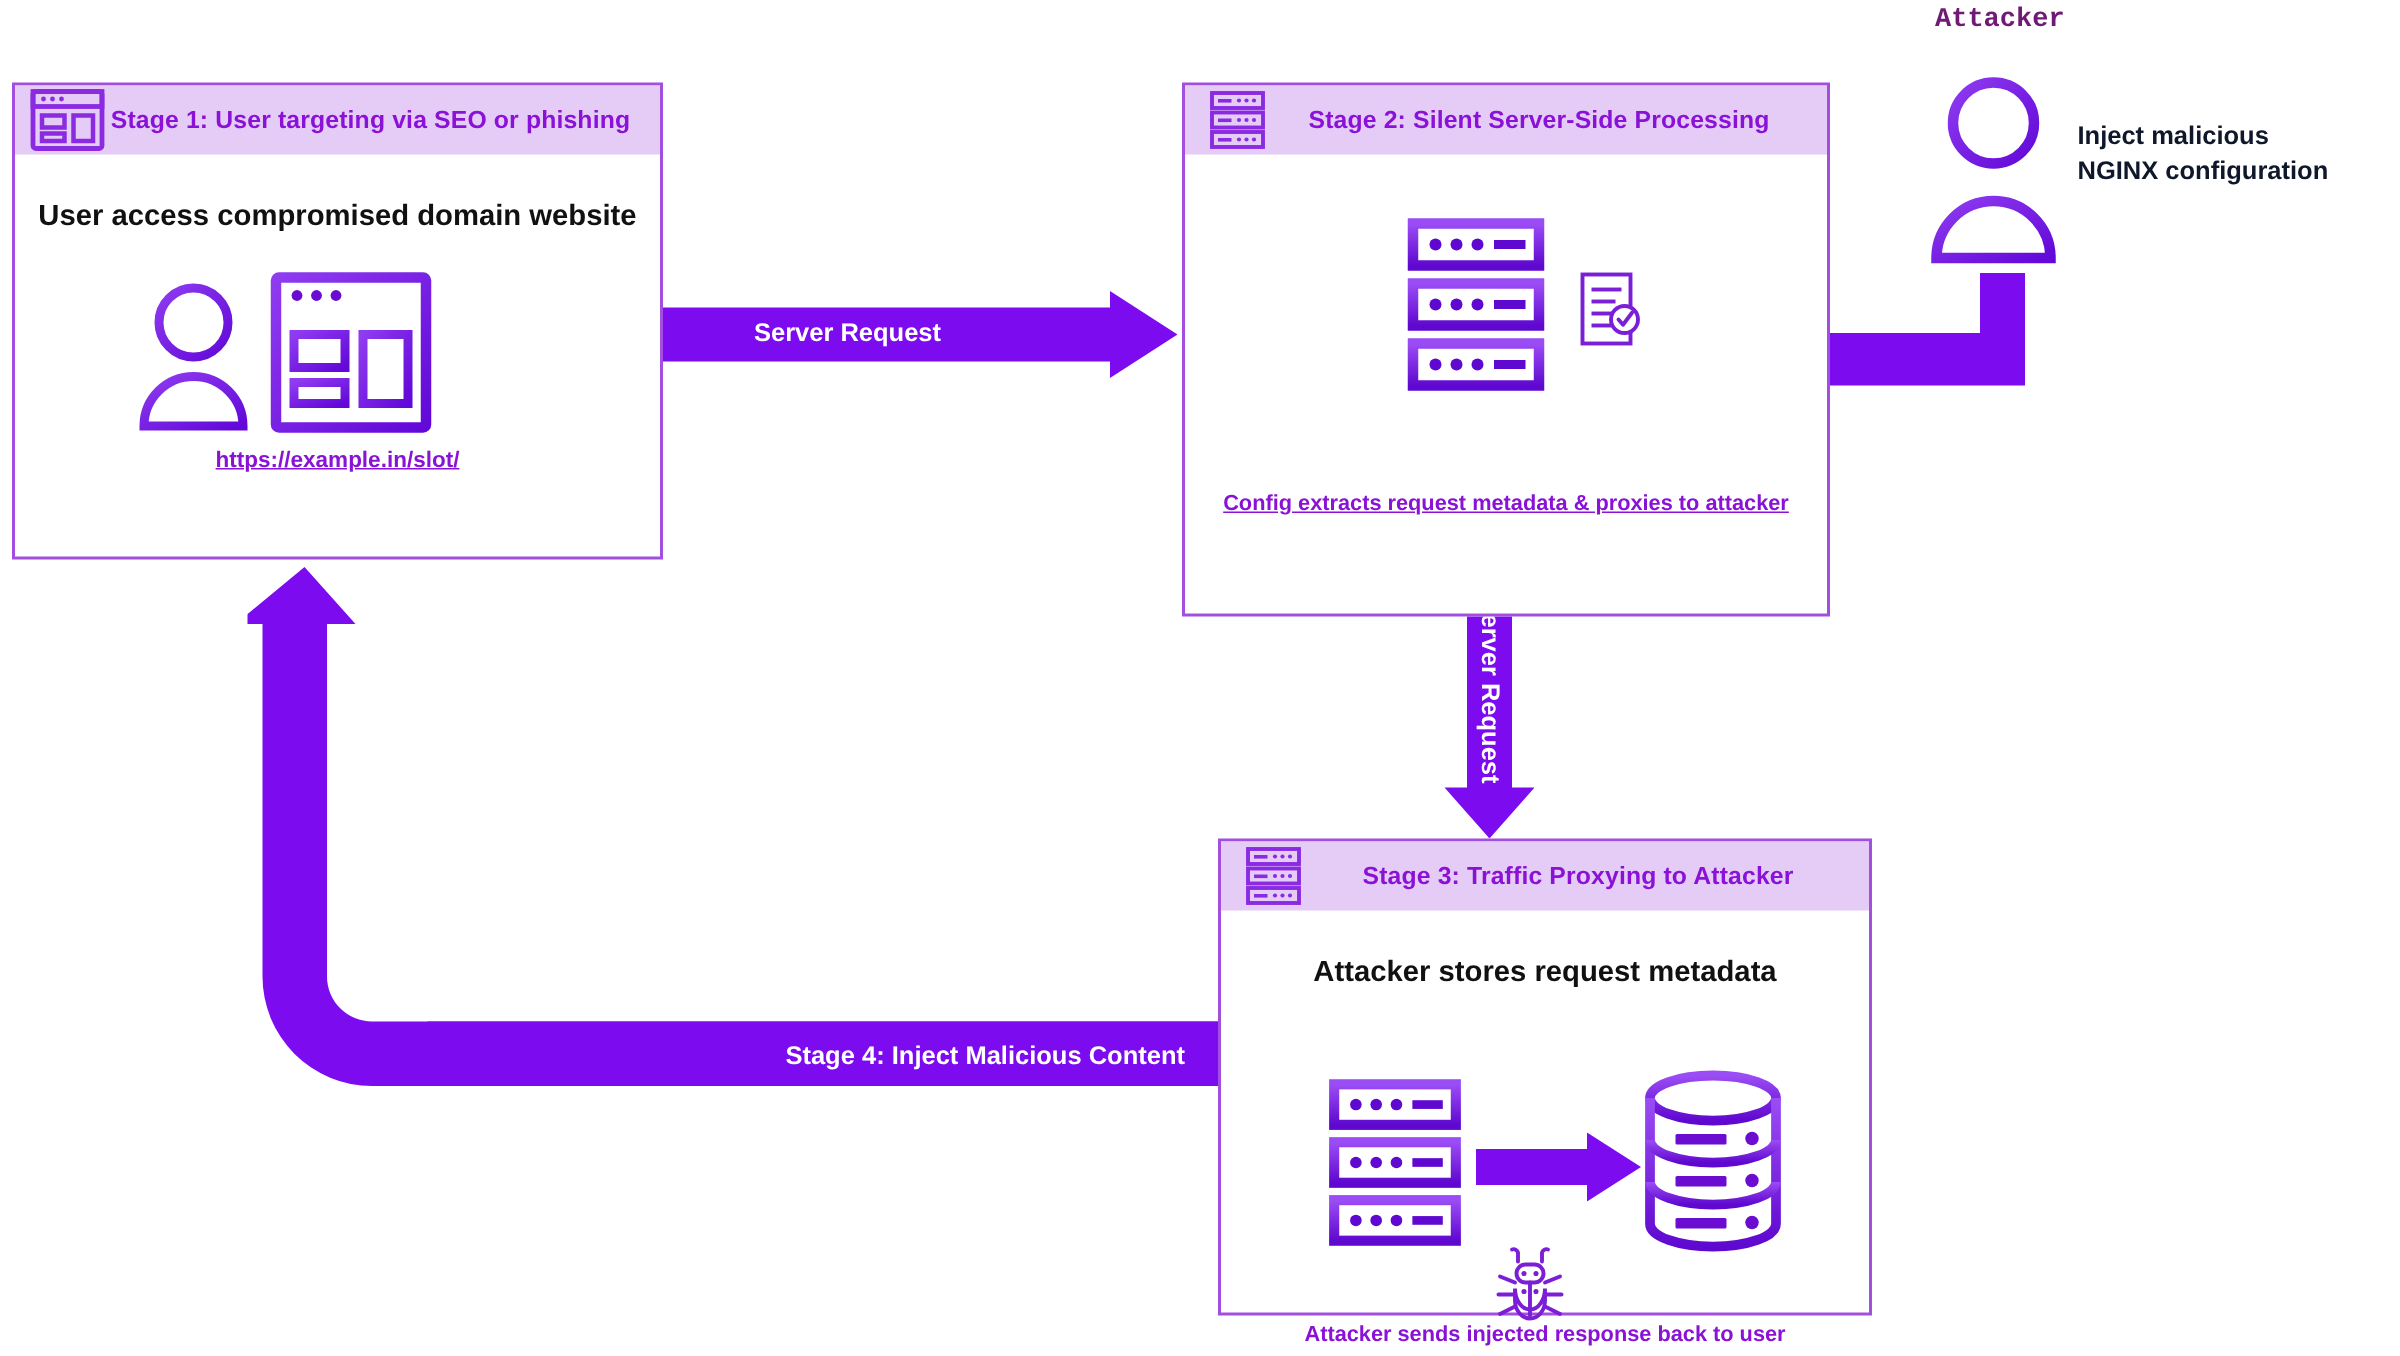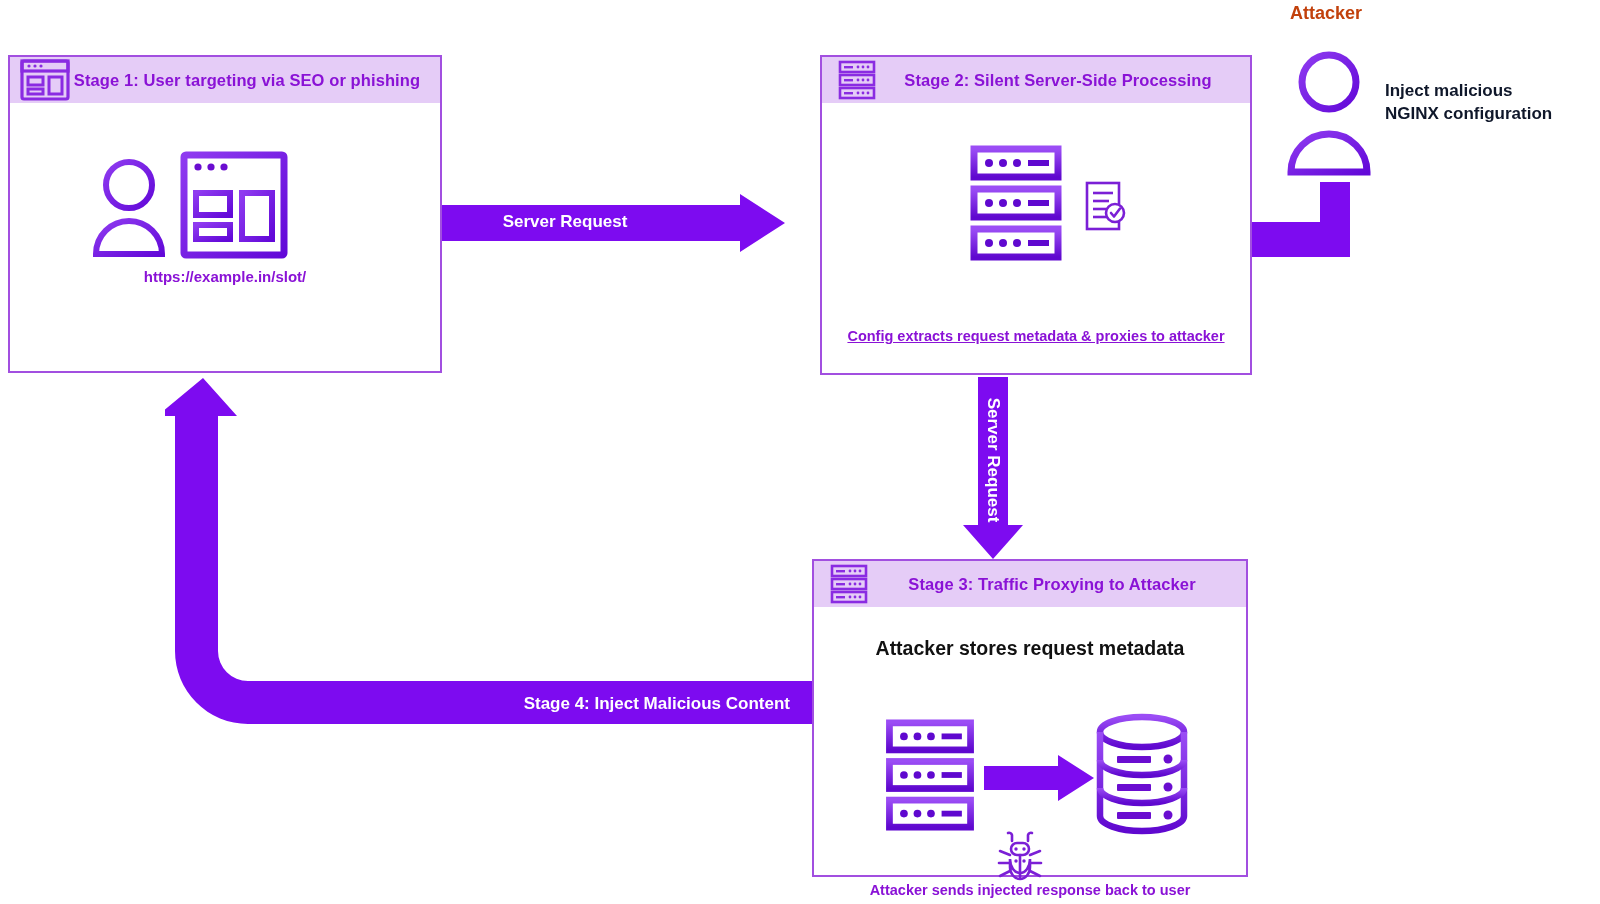--- a/index.html
+++ b/index.html
@@ -86,23 +86,24 @@
     pointer-events:none;
   }
   .arrow-label.small{ font-size:14.5px; }
   .vlabel{
     transform-origin:center center;
   }
 
   
   .attacker-title{
     position:absolute;
-    color:#c2410c;
+    color:#701a75;
     font-size:18px;
     font-weight:bold;
+    font-family:Liberation Mono, monospace;
   }
   .inject-text{
     position:absolute;
     color:#0f172a;
     font-size:17px;
     font-weight:bold;
     line-height:1.35;
   }
   svg{display:block;}
 </style>
@@ -159,42 +160,43 @@
           <circle cx="15" cy="7" r="1.6" fill="#8a2be2"></circle>
           <circle cx="21" cy="7" r="1.6" fill="#8a2be2"></circle>
           <rect x="8" y="18" width="15" height="8" fill="none" stroke="#8a2be2" stroke-width="3"></rect>
           <rect x="8" y="30" width="15" height="5" fill="none" stroke="#8a2be2" stroke-width="3"></rect>
           <rect x="29" y="18" width="13" height="17" fill="none" stroke="#8a2be2" stroke-width="3"></rect>
         </svg>
       </span>
       <span class="stage-title">Stage 1: User targeting via SEO or phishing</span>
     </div>
     <div class="stage-body">
+      <div class="stage-heading">User access compromised domain website</div>
 
       <svg style="position:absolute;left:80px;top:55px;" width="78" height="100" viewBox="0 0 78 100">
         <circle cx="39" cy="27" r="23" fill="none" stroke="url(#pg)" stroke-width="6"></circle>
         <path d="M 6,96 A 33,33 0 0 1 72,96 Z" fill="none" stroke="url(#pg)" stroke-width="6"></path>
       </svg>
 
       <svg style="position:absolute;left:170px;top:48px;" width="108" height="108" viewBox="0 0 108 108">
         <rect x="4" y="4" width="100" height="100" rx="2" fill="none" stroke="url(#pg)" stroke-width="7"></rect>
         <line x1="4" y1="28" x2="104" y2="28" stroke="url(#pg)" stroke-width="6"></line>
         <circle cx="18" cy="16" r="3.6" fill="#6a0dd0"></circle>
         <circle cx="31" cy="16" r="3.6" fill="#6a0dd0"></circle>
         <circle cx="44" cy="16" r="3.6" fill="#6a0dd0"></circle>
         <rect x="16" y="42" width="34" height="22" fill="none" stroke="url(#pg)" stroke-width="6"></rect>
         <rect x="16" y="74" width="34" height="14" fill="none" stroke="url(#pg)" stroke-width="6"></rect>
         <rect x="62" y="42" width="30" height="46" fill="none" stroke="url(#pg)" stroke-width="6"></rect>
       </svg>
 
-      <div class="stage-url" style="top:165px;">https://example.in/slot/</div>
+      <div class="stage-url" style="top:165px;text-decoration:underline;">https://example.in/slot/</div>
     </div>
   </div>
 
-  <div class="stage-box" style="left:788px;top:55px;width:432px;height:320px;margin-left:32px;">
+  <div class="stage-box" style="left:788px;top:55px;width:432px;height:356px;">
     <div class="stage-head">
       <span class="stage-head-icon">
         <svg width="44" height="44" viewBox="0 0 44 44">
           <g stroke="#8a2be2" stroke-width="2.6" fill="none">
             <rect x="5" y="4" width="34" height="10"></rect>
             <rect x="5" y="17" width="34" height="10"></rect>
             <rect x="5" y="30" width="34" height="10"></rect>
           </g>
           <g fill="#8a2be2">
             <rect x="9" y="8" width="9" height="2.4"></rect>

